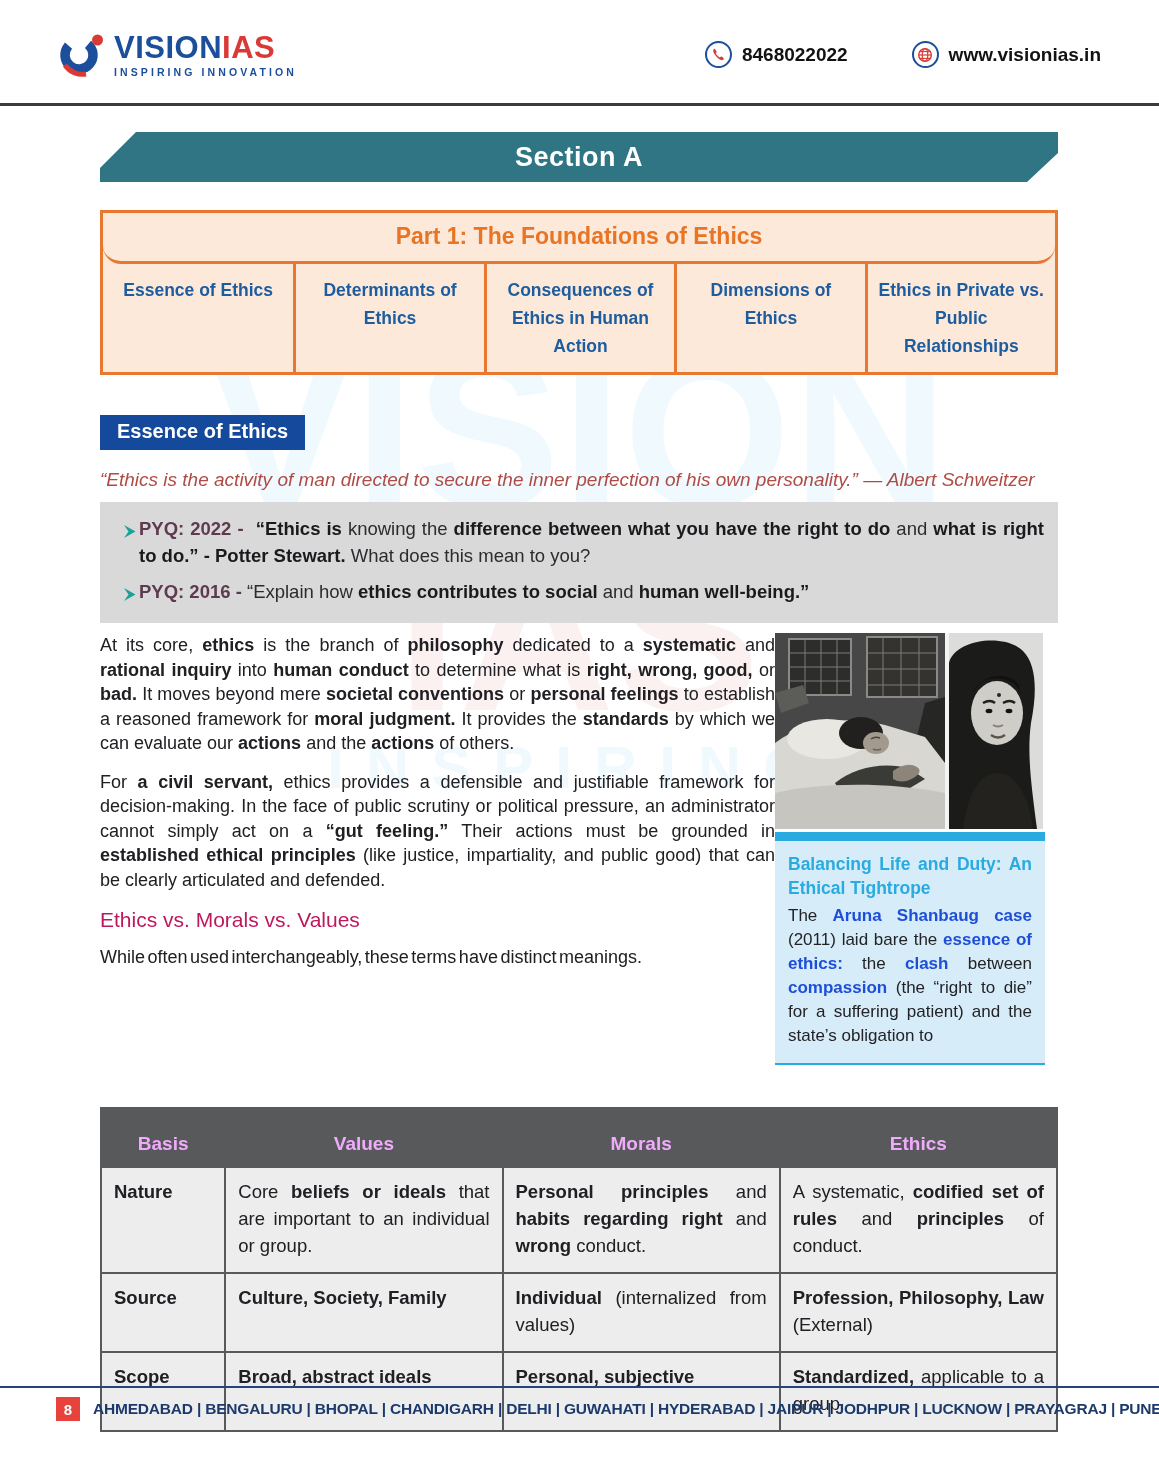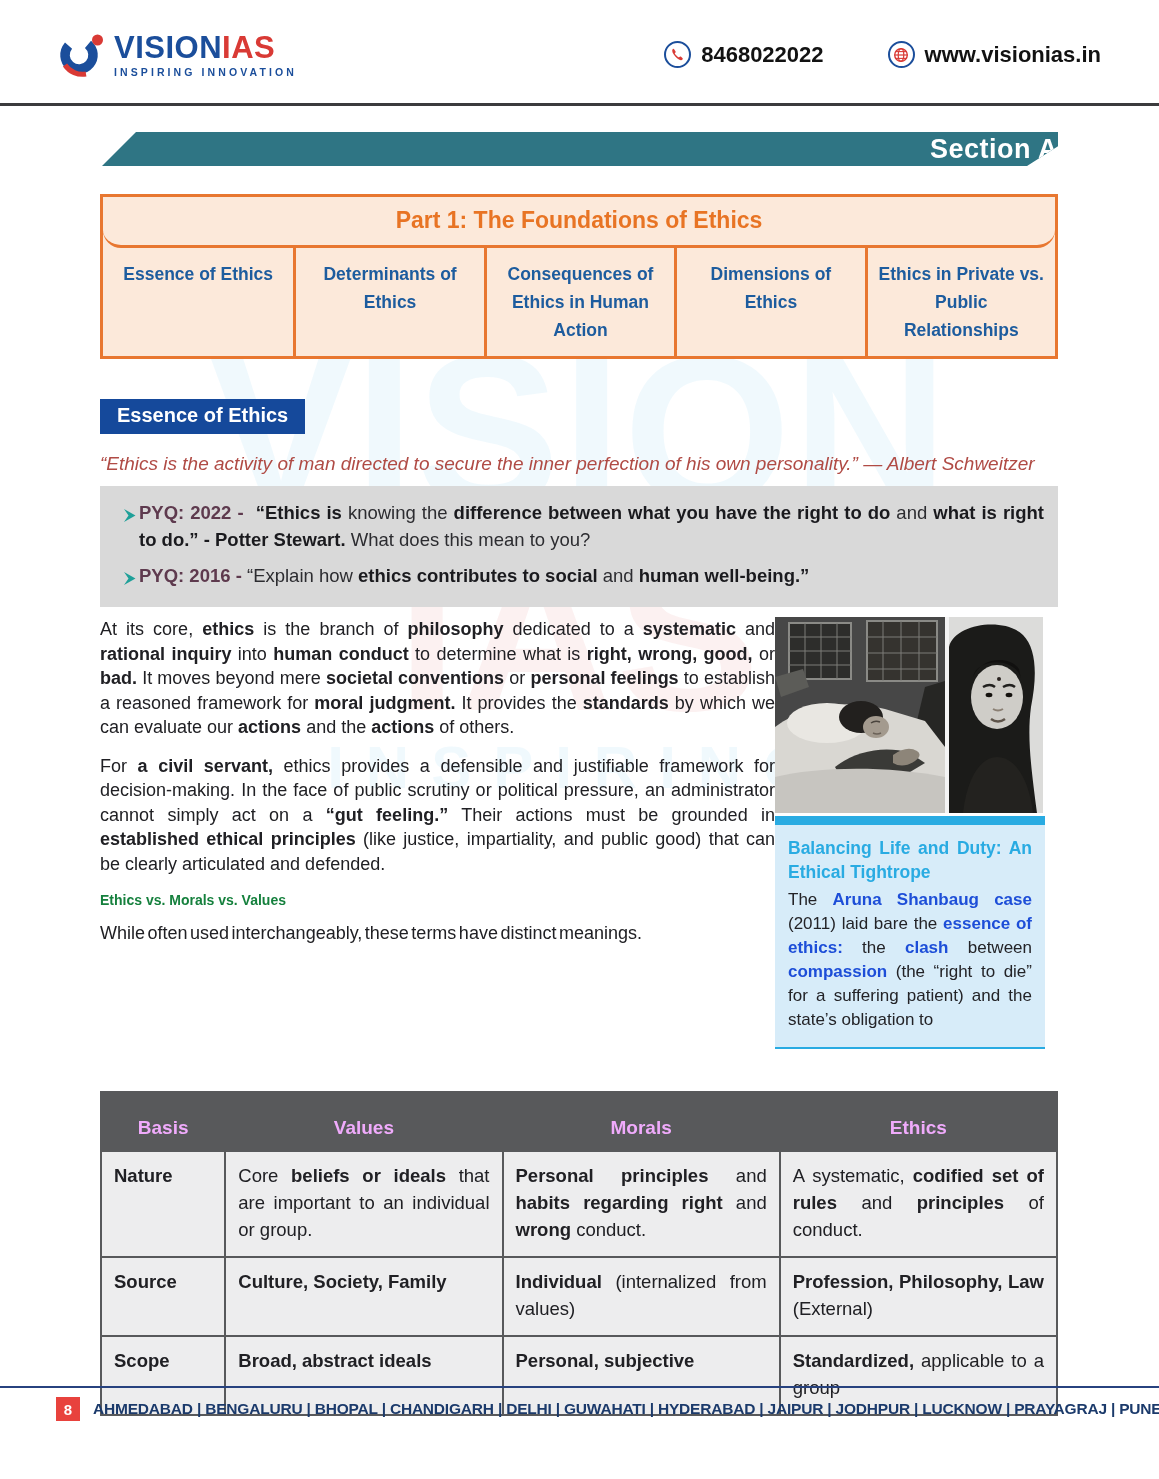--- a/index.html
+++ b/index.html
@@ -24,34 +24,34 @@
     height:106px; display:flex; align-items:center; justify-content:space-between;
     padding:6px 58px 0 58px; border-bottom:3px solid #3B3B3D; background:#fff;
     position:relative; z-index:2;
   }
   .brand { display:flex; align-items:center; gap:8px; }
   .brand-text .line1 { font-size:31px; font-weight:bold; letter-spacing:0.5px; line-height:1; }
   .brand-vision { color:#1B4E9B; }
   .brand-ias { color:#D93A35; }
   .brand-tag { font-size:10.5px; font-weight:bold; letter-spacing:3.1px; color:#1B4E9B; margin-top:3px; }
   .contacts { display:flex; align-items:center; gap:64px; }
-  .contact { display:flex; align-items:center; gap:10px; font-size:22px; font-weight:bold; color:#121212; }
+  .contact { display:flex; align-items:center; gap:10px; font-size:19px; font-weight:bold; color:#121212; }
   .icon-ring {
     width:27px; height:27px; border:2px solid #1B4E9B; border-radius:50%;
     display:flex; align-items:center; justify-content:center; flex-shrink:0;
   }
 
   
   .content { padding:0 101px 0 100px; position:relative; z-index:1; }
 
   
   .section-banner {
-    margin-top:26px; height:34px; background:#2F7584; position:relative;
+    margin-top:26px; height:50px; background:#2F7584; position:relative;
     clip-path:polygon(36px 0, 100% 0, 100% 42%, calc(100% - 31px) 100%, 0 100%, 0 36px);
-    display:flex; align-items:center; justify-content:flex-end;
+    display:flex; align-items:center; justify-content:center;
   }
   .section-banner span { color:#ffffff; font-size:27px; font-weight:bold; letter-spacing:0.5px; }
 
   
   .part1 { margin-top:28px; border:3px solid #E87730; background:#FCE9DA; }
   .part1-title {
     text-align:center; color:#E87424; font-weight:bold; font-size:23px;
     padding:10px 8px 11px; border-bottom:3px solid #E87730;border-radius:18px;
   }
   .part1-cols { display:grid; grid-template-columns:repeat(5, 1fr); }
@@ -80,21 +80,21 @@
   .pyq-label { color:#5E3A4E; font-weight:bold; white-space:pre; }
   .pyq-text b { color:#1A1A1E; }
   .pyq-text { color:#2C2C30; text-align:justify; }
 
   
   .cols { margin-top:10px; display:flex; }
   .col-left { width:675px; flex-shrink:0; }
   .col-right { width:270px; flex-shrink:0; }
   p.body { font-size:18px; line-height:24.5px; text-align:justify; color:#202024; }
   p.body + p.body { margin-top:14px; }
-  .subhead { margin-top:16px; color:#15803d; font-size:14px; font-weight:bold; }
+  .subhead { margin-top:16px; color:#be185d; font-size:21px; font-weight:normal; }
   .tight { margin-top:13px; word-spacing:-2.5px; }
 
   
   .photo { display:block; width:268px; height:196px; }
   .photo-bar { height:9px; background:#29ABE2; margin-top:3px; }
   .caption { background:#D7ECF9; padding:11px 13px 15px; border-bottom:2px solid #29ABE2; }
   .caption-title { color:#29ABE2; font-weight:bold; font-size:17.5px; line-height:24px; text-align:justify; }
   .caption-body { margin-top:4px; font-size:17px; line-height:24px; text-align:justify; color:#232327; }
   .caption-body b { color:#1d4ed8; }
 

